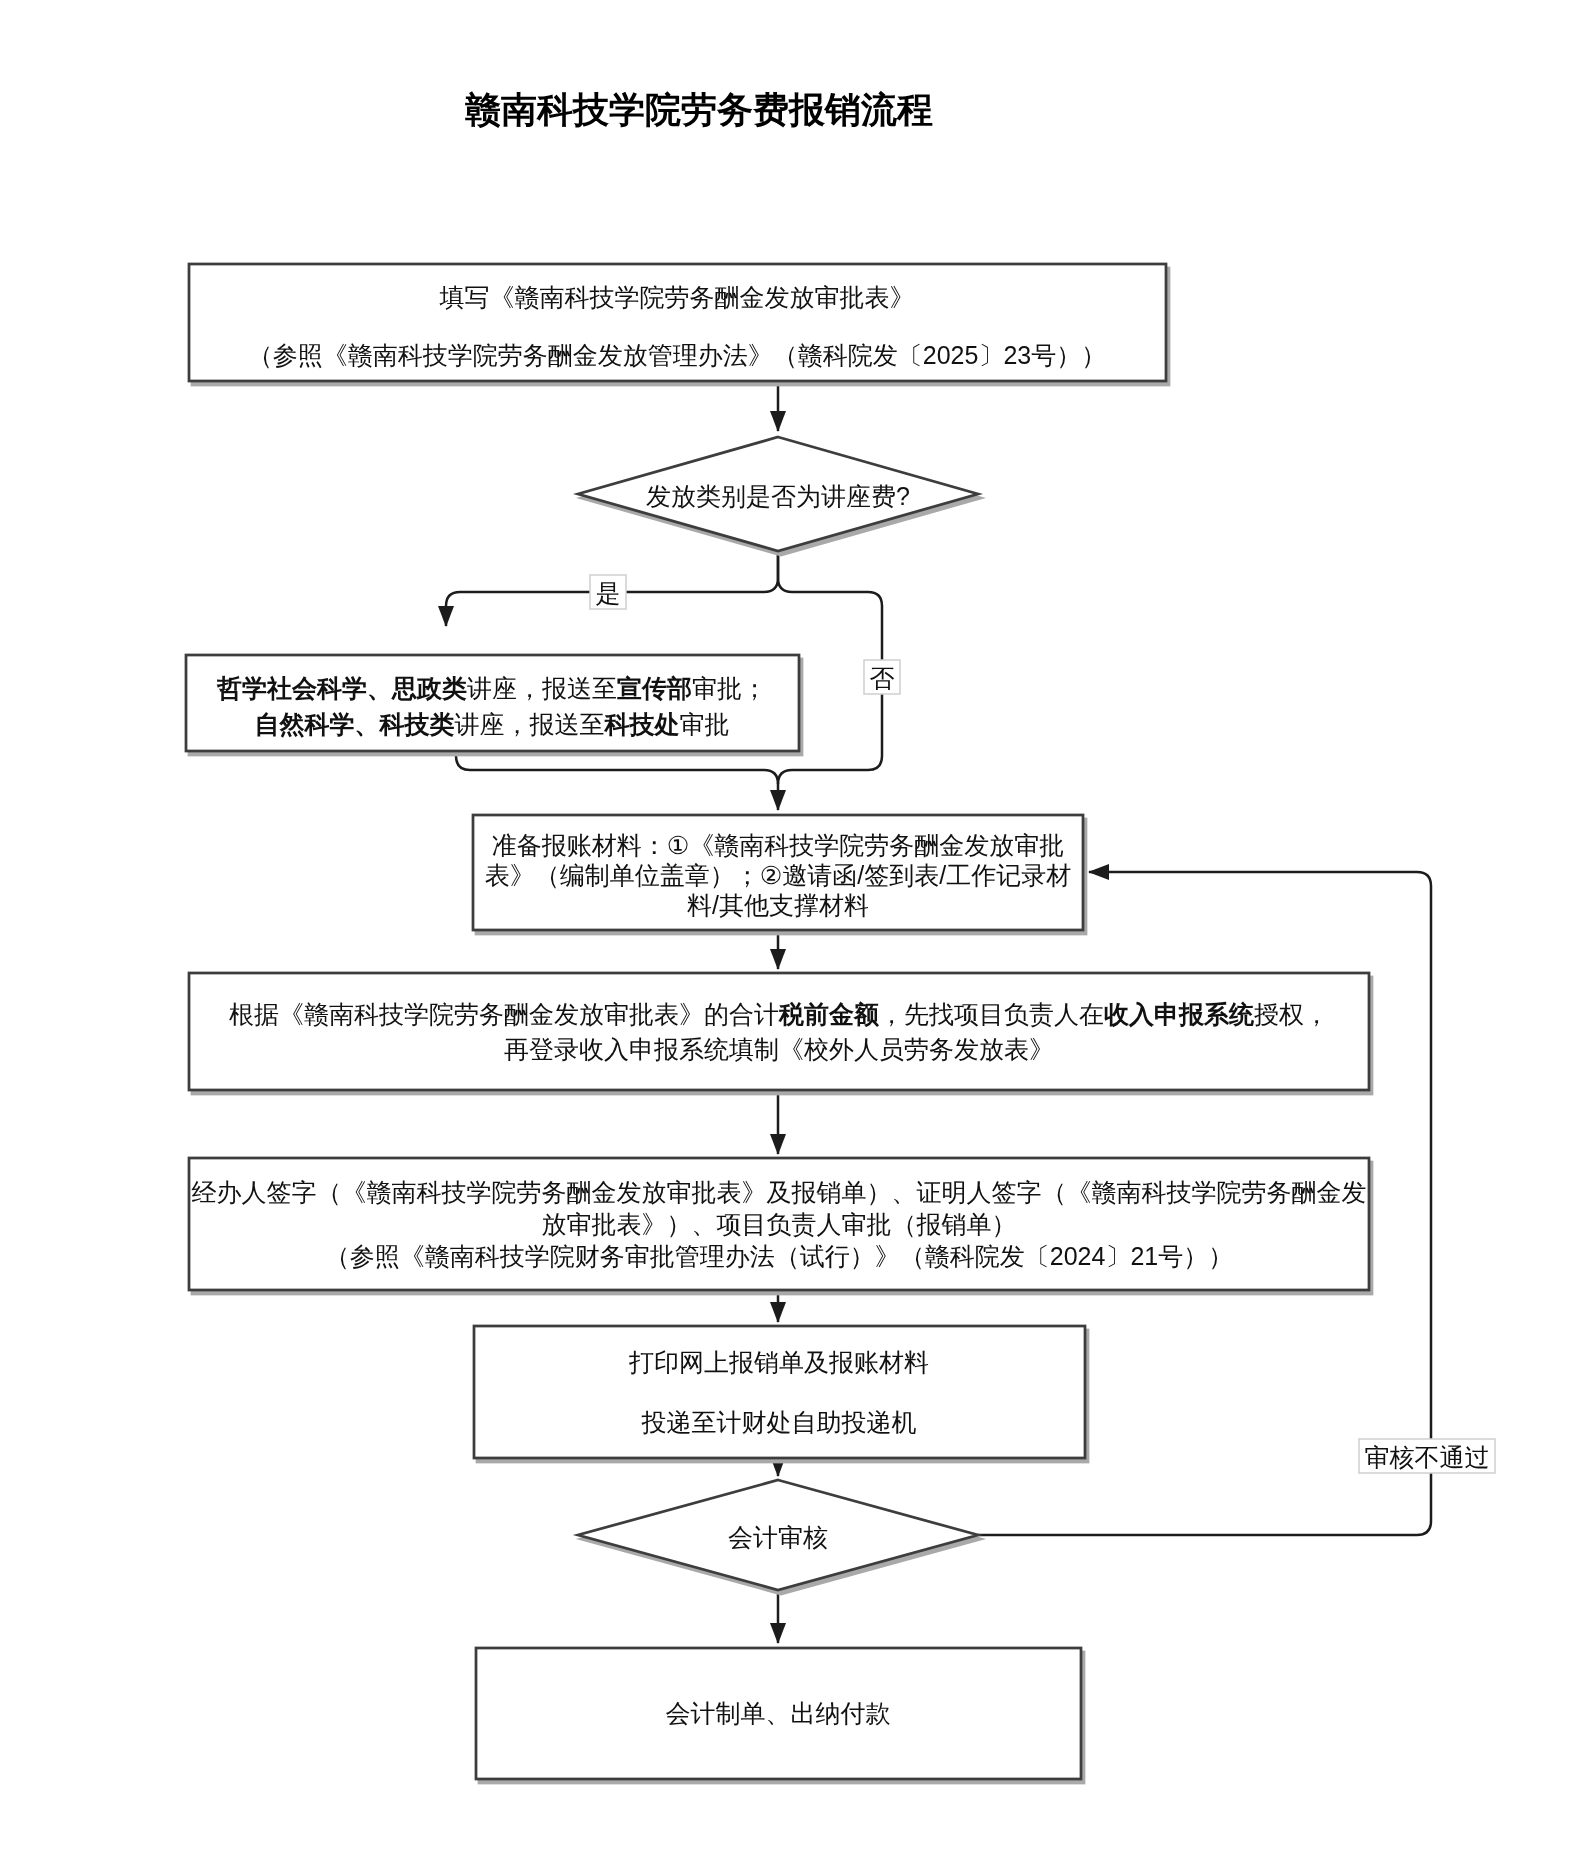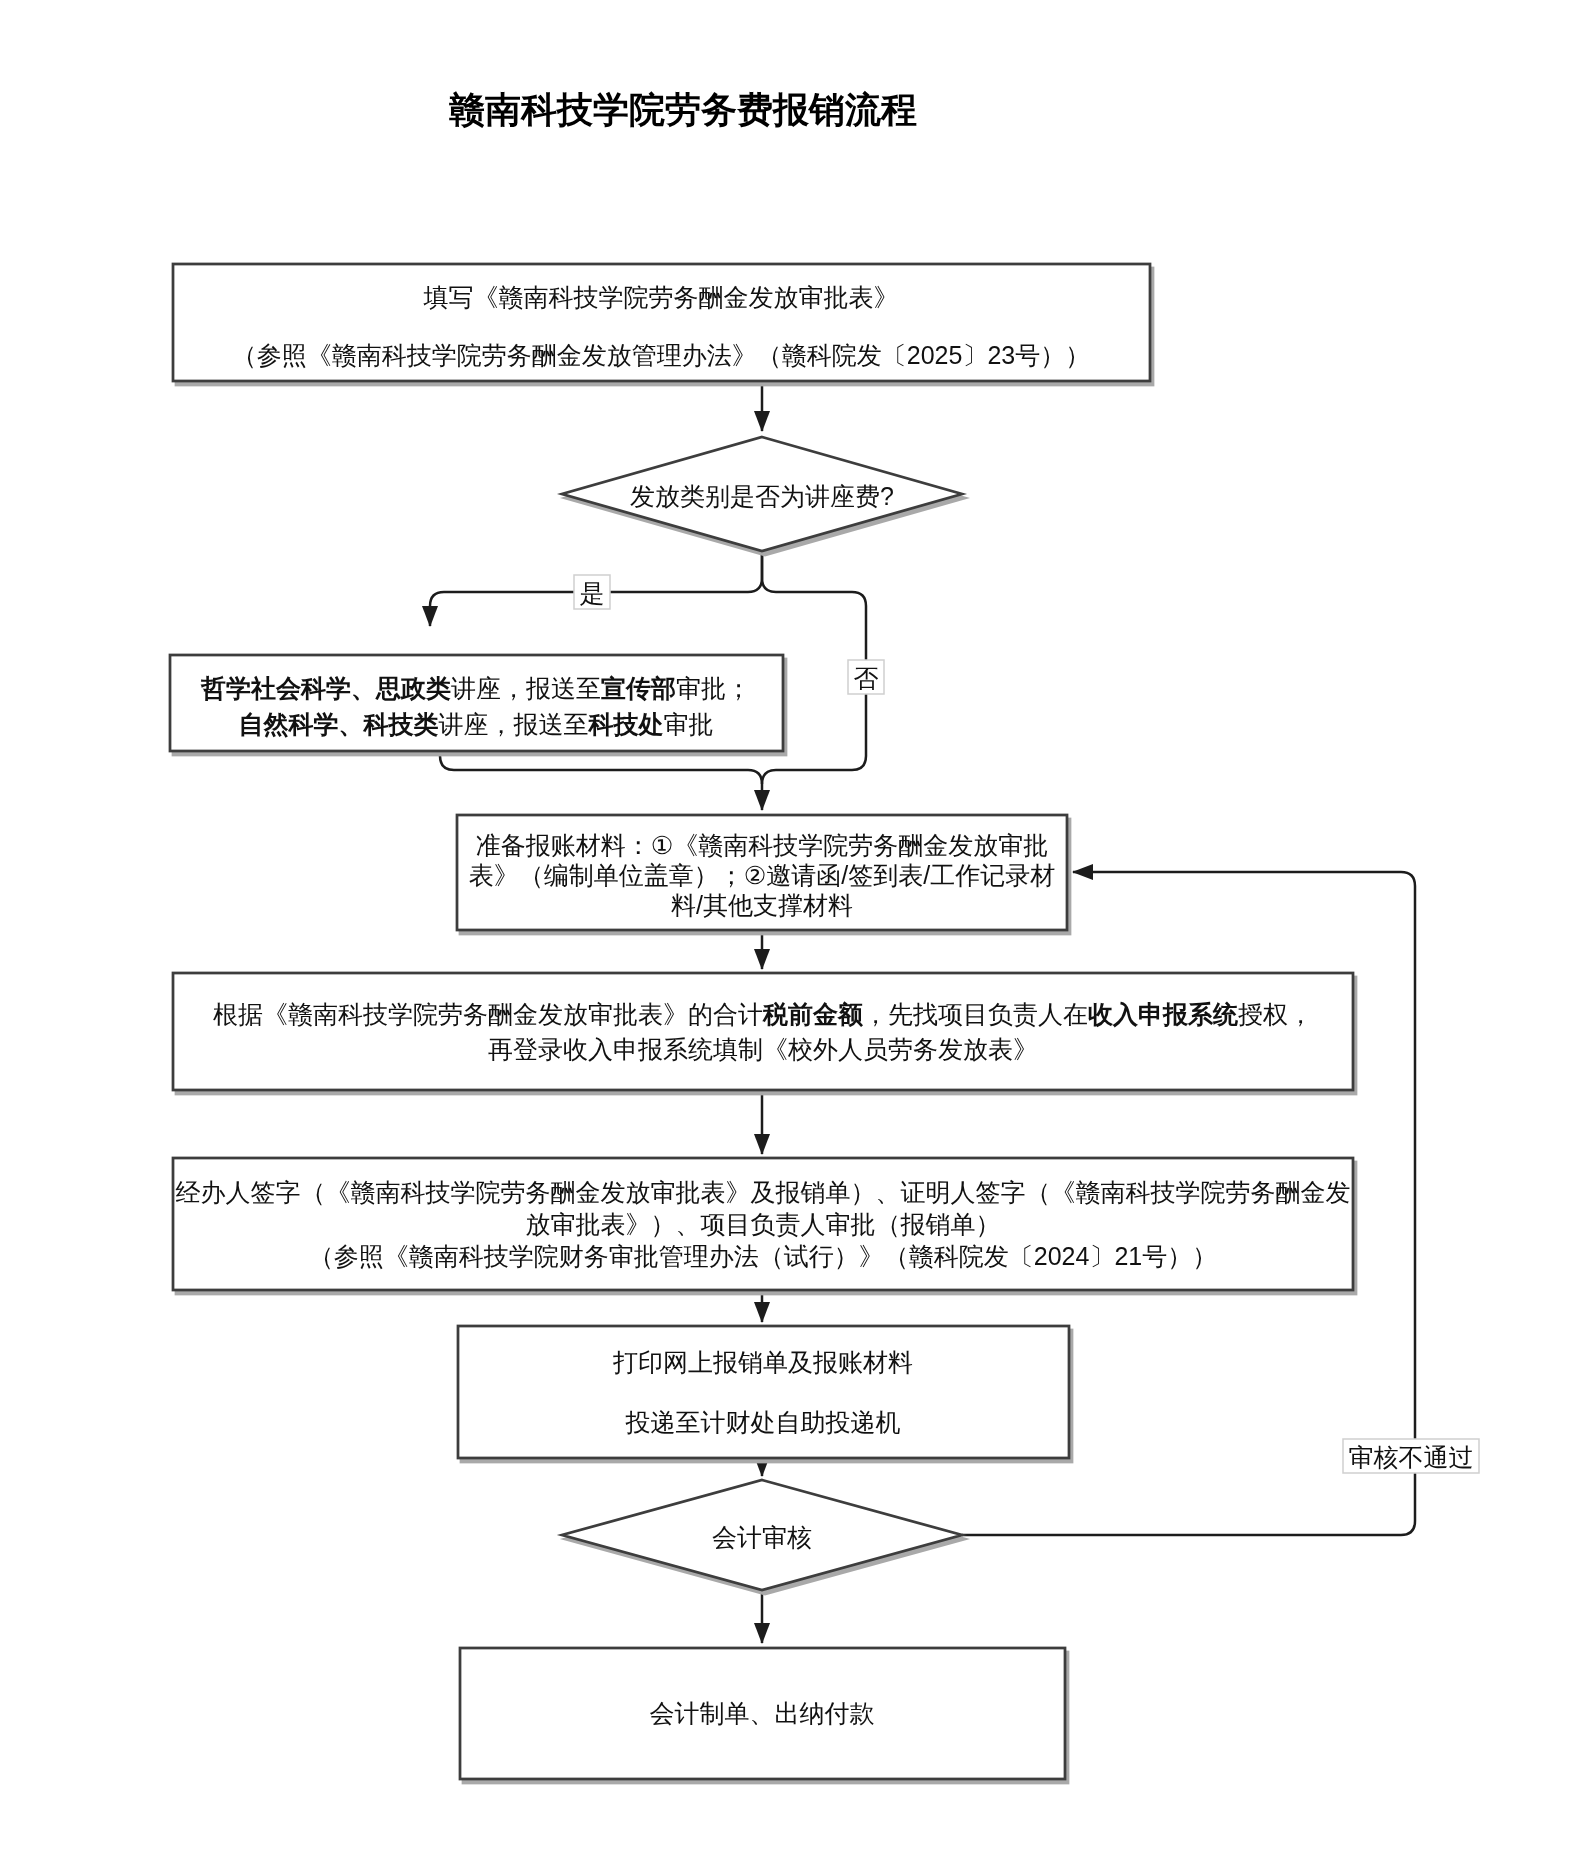--- a/index.html
+++ b/index.html
@@ -1,16 +1,16 @@
 <!DOCTYPE html>
 <html><head>
 <meta charset="utf-8">
 <style>
   html,body{margin:0;padding:0;background:#ffffff;}
-  .page{width:1528px;height:1860px;background:#ffffff;position:relative;}
+  .page{width:1528px;height:1860px;background:#ffffff;position:relative;margin-left:16px;}
   svg{display:block;}
   .title{
     font-family:"DejaVu Serif","Liberation Serif",serif;
     font-size:36px;font-weight:700;fill:#000000;text-anchor:middle;
   }
   .t{
     font-family:"Liberation Sans","DejaVu Sans",sans-serif;
     font-size:25px;fill:#111111;text-anchor:middle;dominant-baseline:central;
   }
   .b{font-weight:700;}

